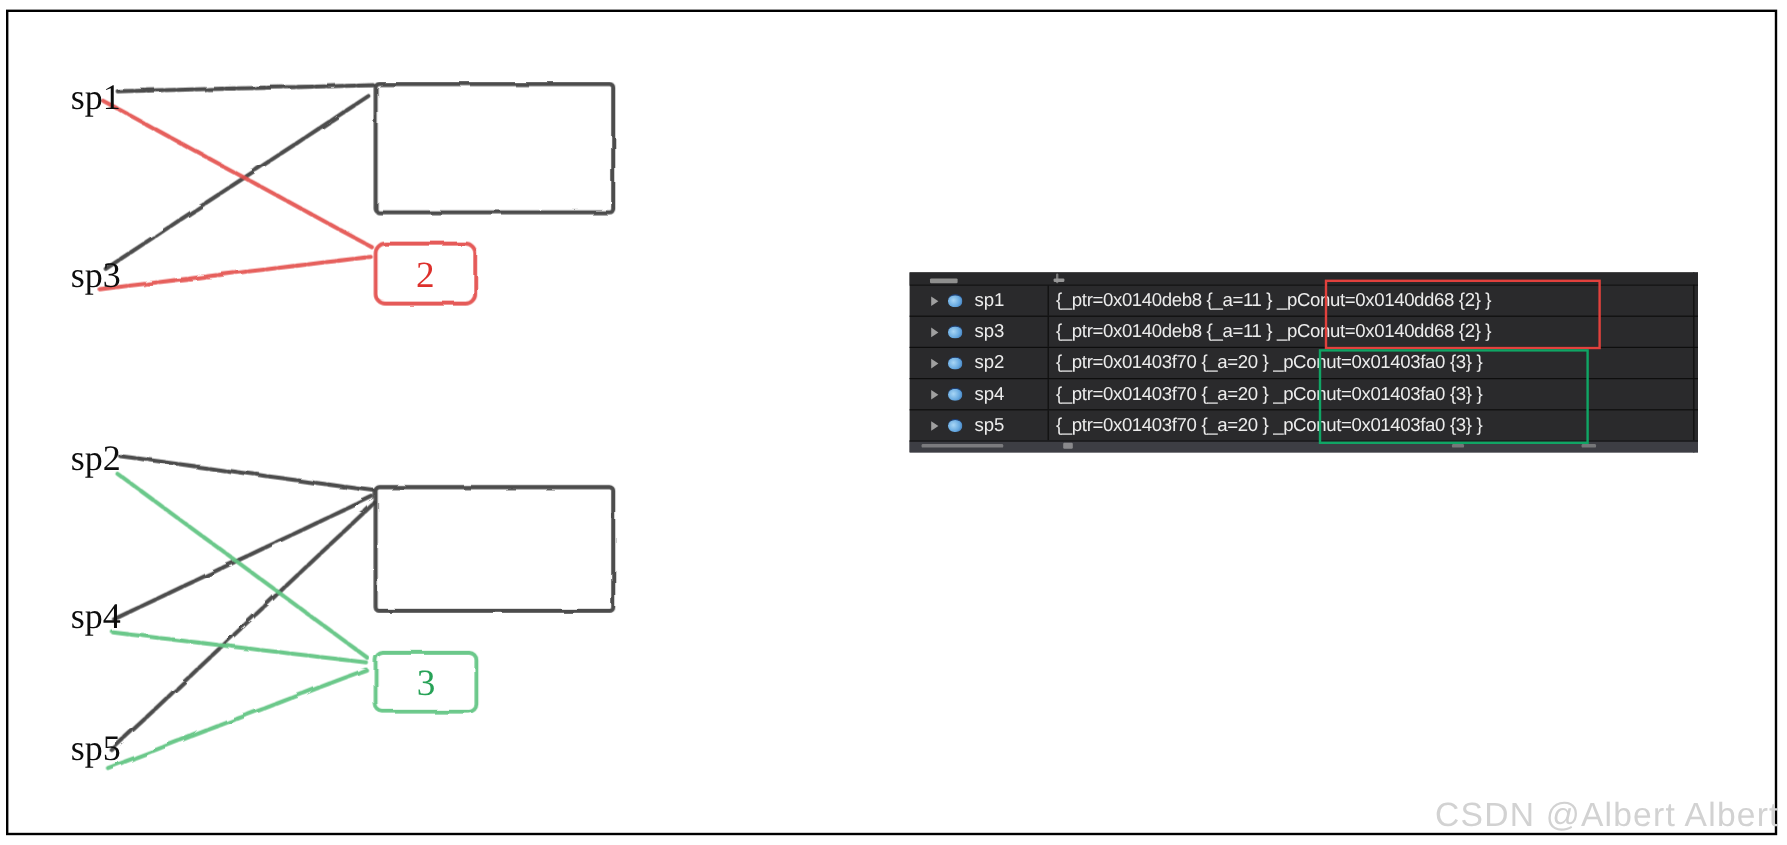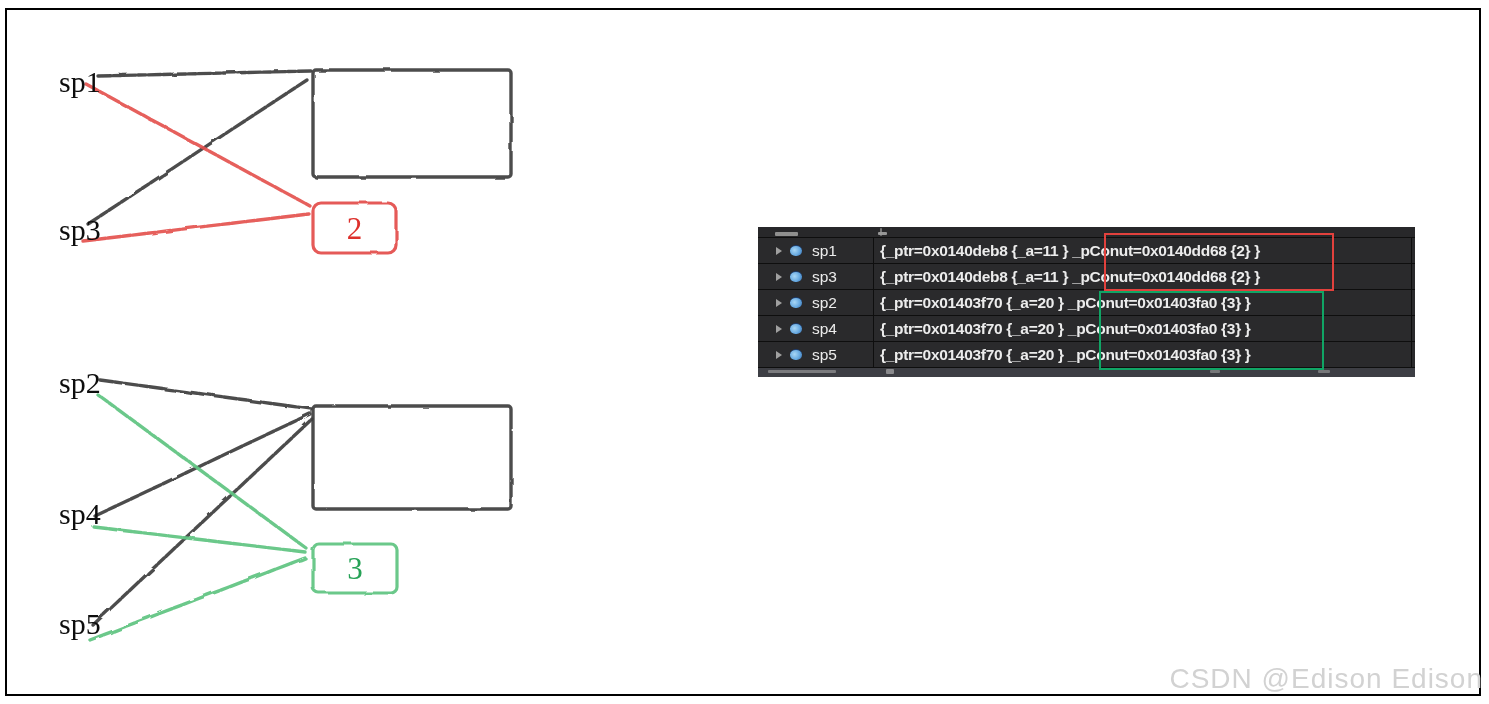--- a/index.html
+++ b/index.html
@@ -39,21 +39,21 @@
   .frag{position:absolute;border-radius:1px;}
   .wrow{
     display:flex;height:26px;box-sizing:border-box;border-top:1px solid #0e0e0e;
     align-items:center;color:#ececec;font-size:15.5px;
   }
   .wname{
     width:116px;flex:0 0 116px;display:flex;align-items:center;height:100%;
     border-right:1px solid #0e0e0e;box-sizing:border-box;padding-left:18px;
   }
   .wval{
-    flex:1;padding-left:6px;white-space:nowrap;overflow:hidden;letter-spacing:-0.3px;font-weight:bold;
+    flex:1;padding-left:6px;white-space:nowrap;overflow:hidden;letter-spacing:-0.3px;
   }
   .rstub{position:absolute;top:0;right:3px;width:1px;height:100%;background:#0e0e0e;}
   .tri{
     width:0;height:0;border-left:6px solid #b5b5b5;border-top:4px solid transparent;
     border-bottom:4px solid transparent;margin-right:8px;opacity:.85;
   }
   .ball{
     width:12px;height:11px;border-radius:50% 50% 45% 45%;margin-right:10px;
     background:radial-gradient(circle at 38% 42%, #a8d6f5 0%, #67a9e0 55%, #2e66a8 100%);
     border-top:1.5px solid #1d3e72;box-sizing:border-box;
@@ -166,13 +166,13 @@
     <div class="frag" style="left:10px;top:2px;width:68px;height:3px;background:#a5a5a5;opacity:.6;"></div>
     <div class="frag" style="left:128px;top:1px;width:8px;height:5px;background:#bdbdbd;opacity:.6;"></div>
     <div class="frag" style="left:452px;top:2px;width:10px;height:3px;background:#a5a5a5;opacity:.55;"></div>
     <div class="frag" style="left:560px;top:2px;width:12px;height:3px;background:#a5a5a5;opacity:.55;"></div>
   </div>
 
   <div class="hl hl-red" style="left:346px;top:6px;width:230px;height:58px;"></div>
   <div class="hl hl-green" style="left:341px;top:64px;width:225px;height:79px;"></div>
 </div>
 
-<div class="wm">CSDN @Edison Edison</div>
+<div class="wm">CSDN @Albert Albert</div>
 
 </body></html>

